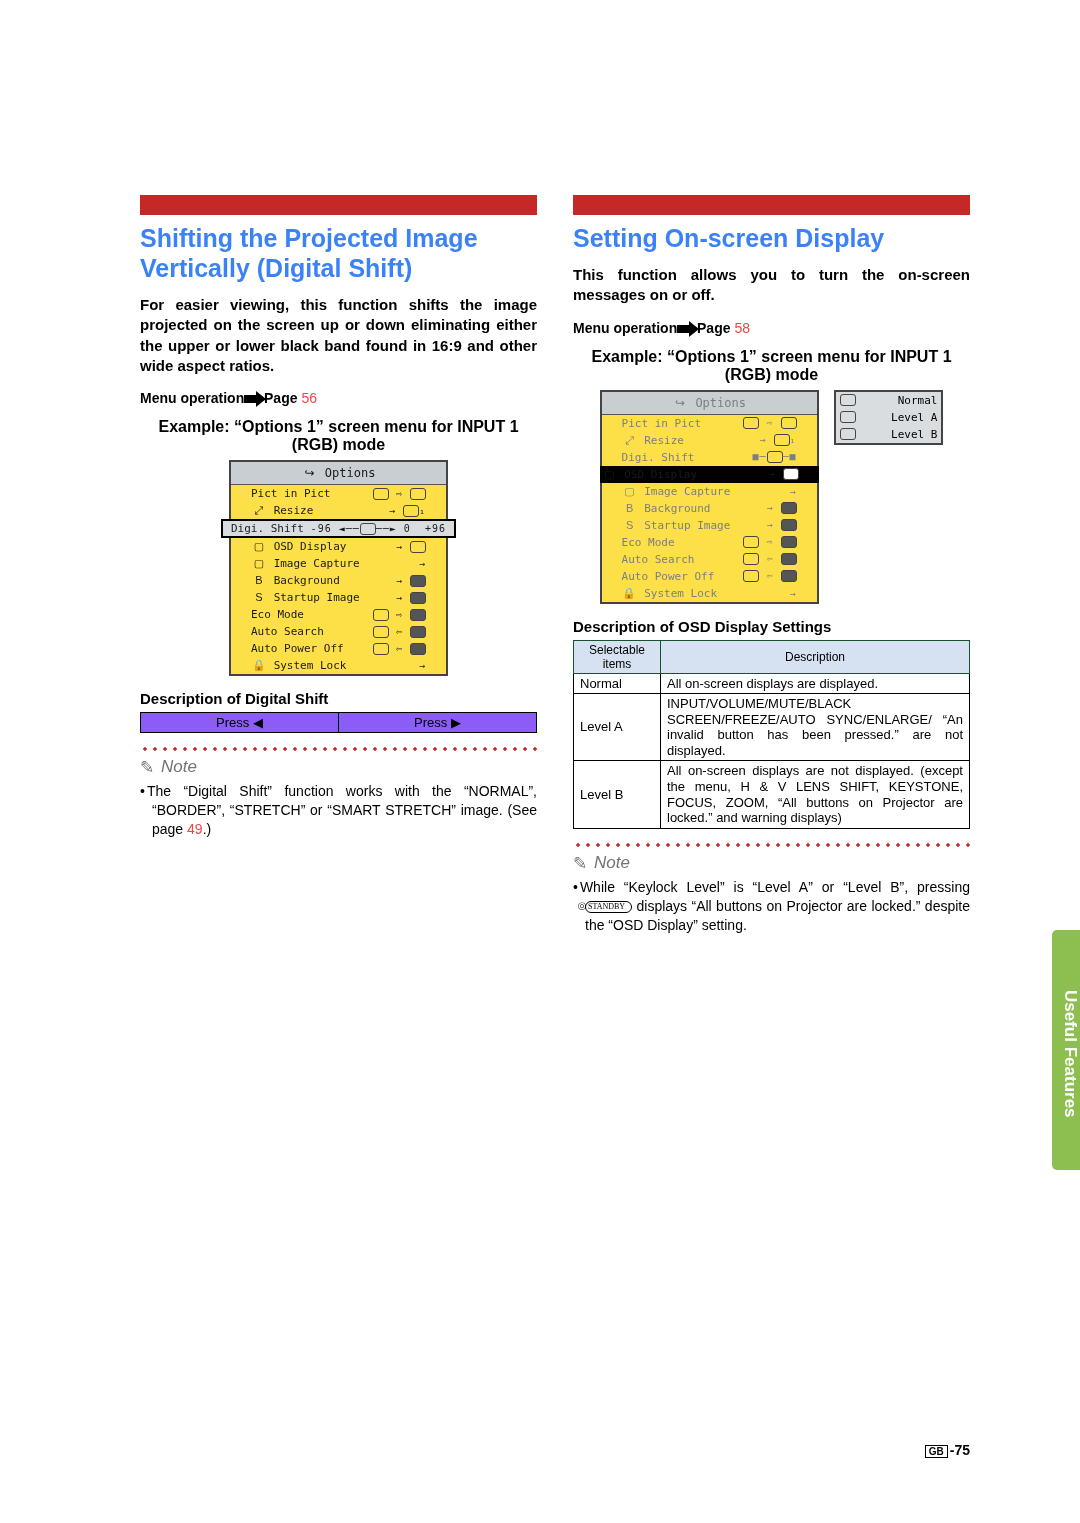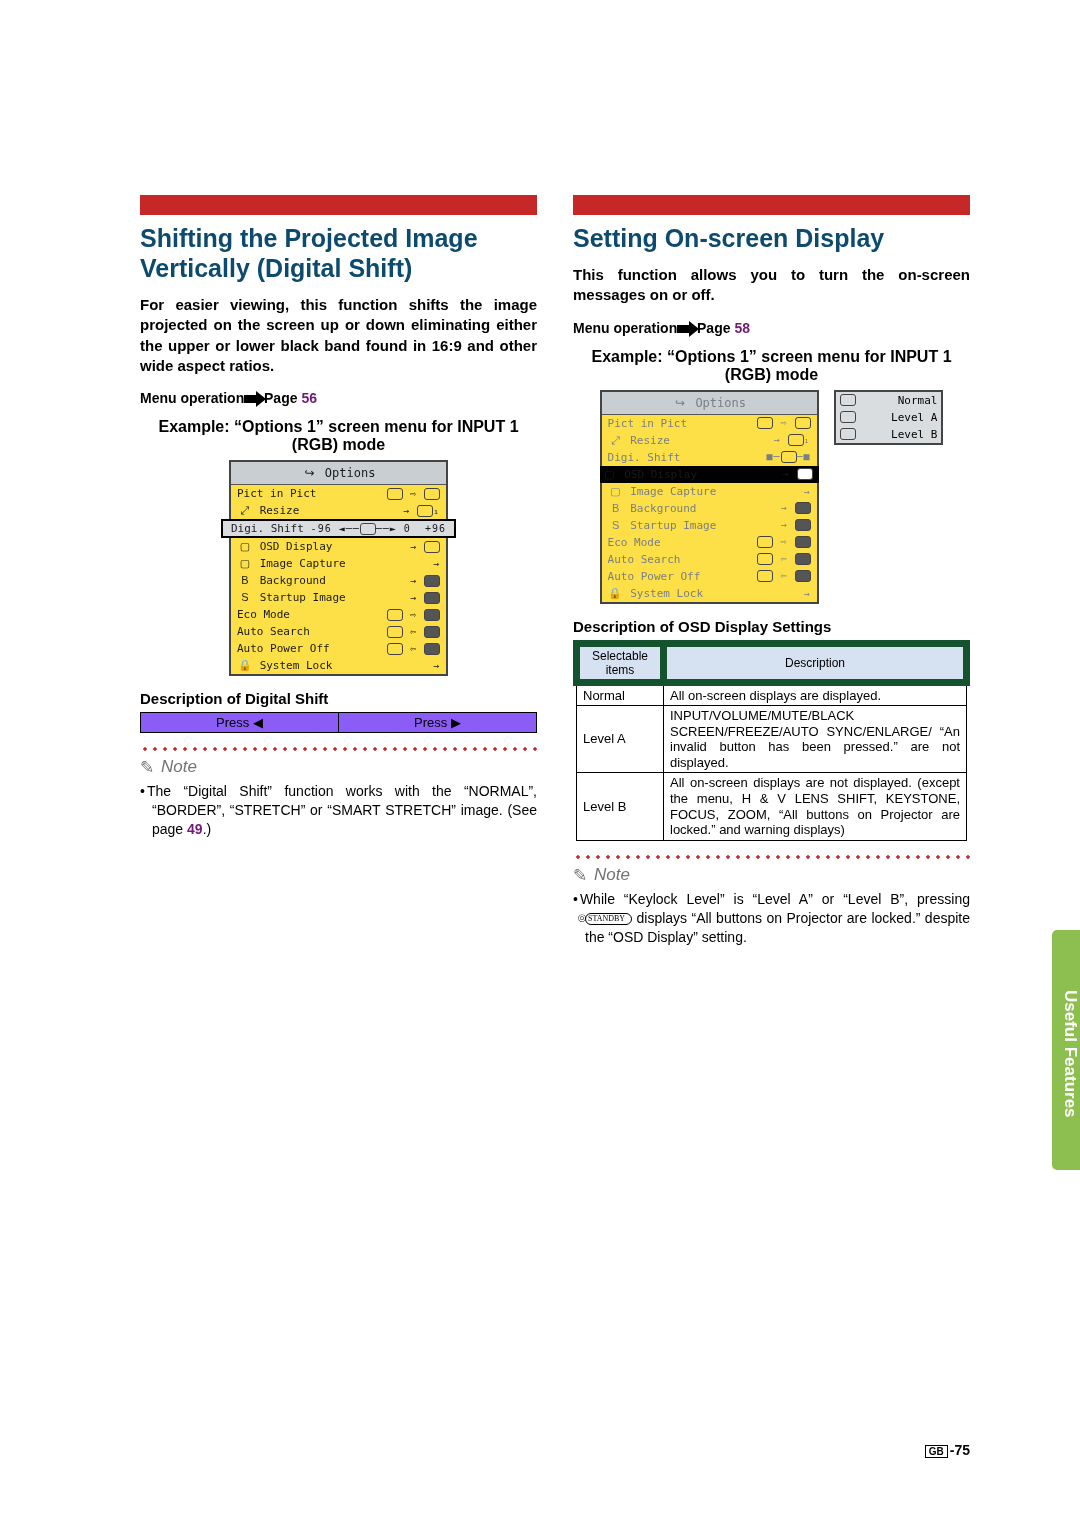--- a/index.html
+++ b/index.html
@@ -25,21 +25,21 @@
   .col {
     flex: 1;
     min-width: 0;
   }
   .red-bar {
     height: 20px;
     background: #c62828;
     margin-bottom: 8px;
   }
   .section-title {
-    color: #0c4a6e;
+    color: #3b82f6;
     font-weight: 900;
     font-size: 25px;
     line-height: 1.2;
     margin: 0 0 12px 0;
   }
   .intro {
     font-weight: 700;
     font-size: 15px;
     line-height: 1.35;
     text-align: justify;
@@ -65,21 +65,21 @@
     background: #000;
   }
   .arrow-right::after {
     content: "";
     position: absolute;
     left: 2px; top: -8px;
     border-left: 10px solid #000;
     border-top: 8px solid transparent;
     border-bottom: 8px solid transparent;
   }
-  .page-link { color: #701a75; font-weight: 700; }
+  .page-link { color: #ef4444; font-weight: 400; }
   .sub-heading {
     font-weight: 700;
     font-size: 16px;
     text-align: center;
     margin: 10px 0 6px 0;
   }
   .menu-box-wrap {
     text-align: center;
     margin: 6px 0 14px 0;
   }
@@ -97,21 +97,21 @@
     text-align: center;
     font-size: 12px;
     padding: 4px 0;
     border-bottom: 1px solid #555;
     background: #c9ced2;
   }
   .menu-row {
     display: flex;
     align-items: center;
     justify-content: space-between;
-    padding: 2px 6px;
+    padding: 2px 20px;
     font-size: 11px;
   }
   .ic {
     display: inline-block;
     width: 16px; text-align: center;
     font-family: Arial, sans-serif;
   }
   .ic-slot {
     display:inline-block; width:14px; height:10px;
     border:1px solid #444; border-radius: 3px;
@@ -159,21 +159,21 @@
     padding: 2px 6px;
     line-height: 1.25;
   }
   table.osd-table {
     width: 100%;
     border-collapse: collapse;
     font-size: 13px;
   }
   table.osd-table th {
     background: #d6e1f2;
-    border: 7px solid #14532d;
+    border: 1px solid #14532d;
     font-weight: 400;
     padding: 2px 4px;
     font-size: 12px;
   }
   table.osd-table td {
     border: 1px solid #000;
     padding: 2px 6px;
     line-height: 1.2;
     text-align: justify;
     vertical-align: middle;

